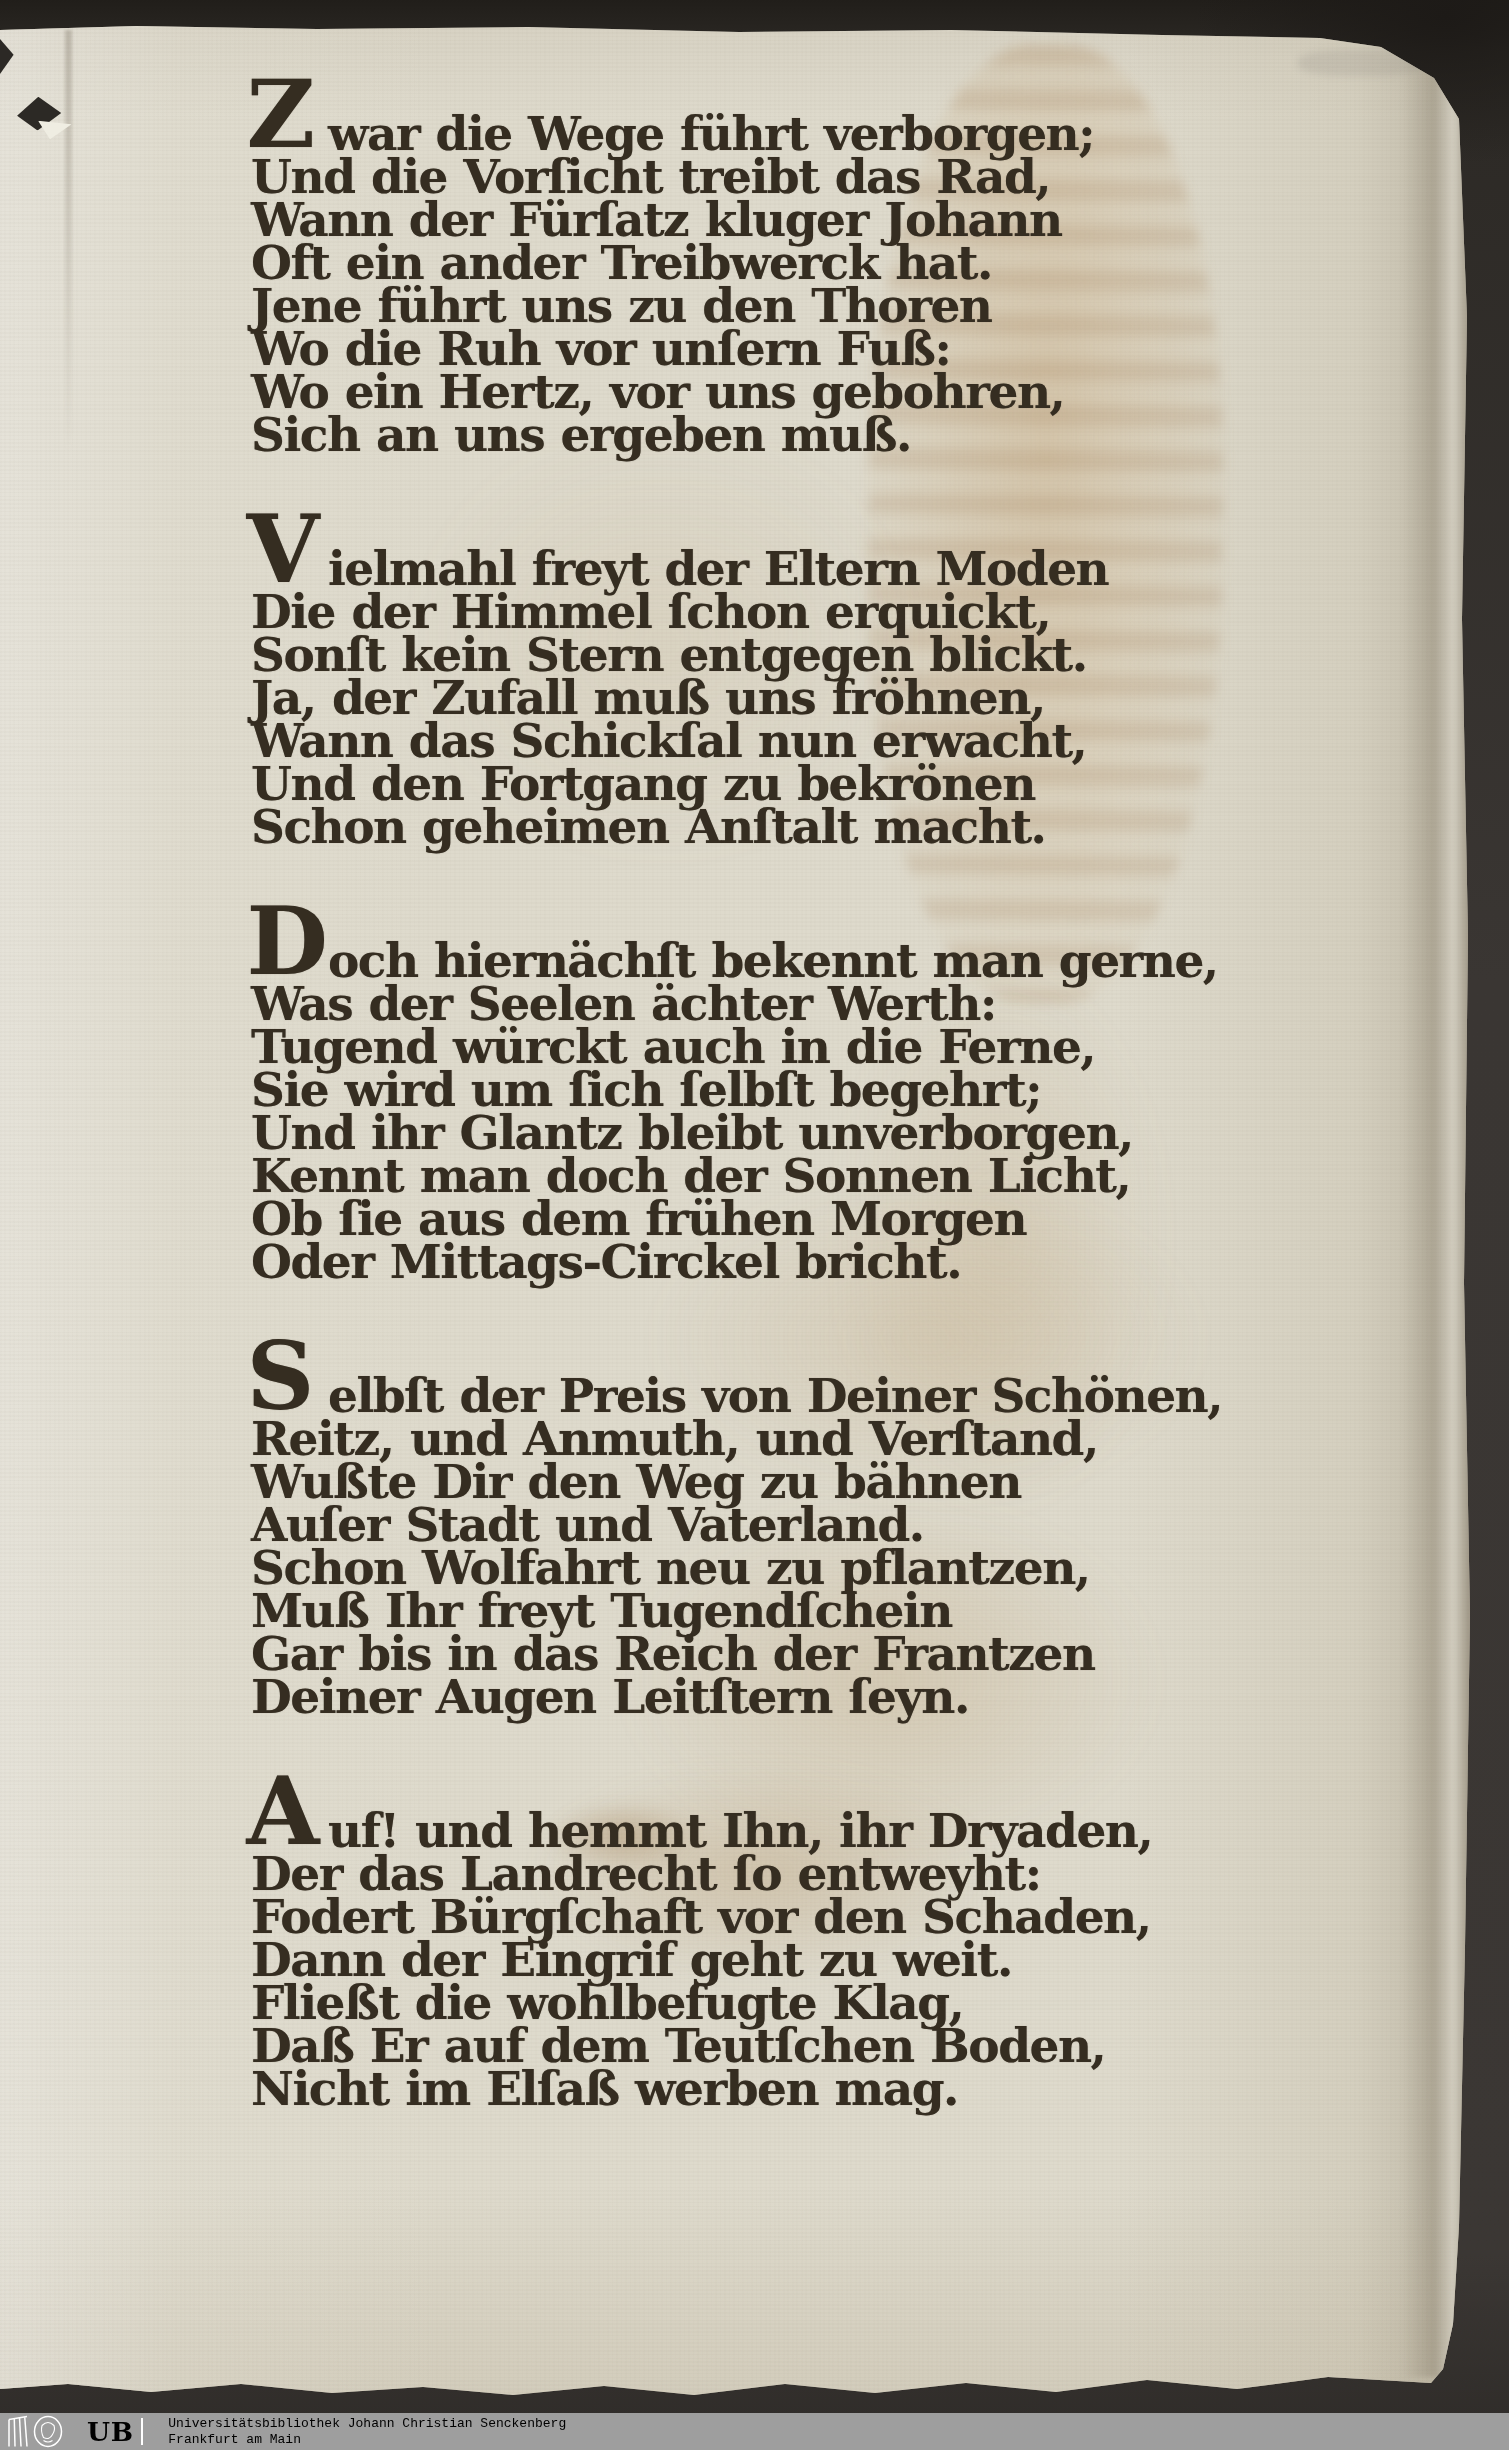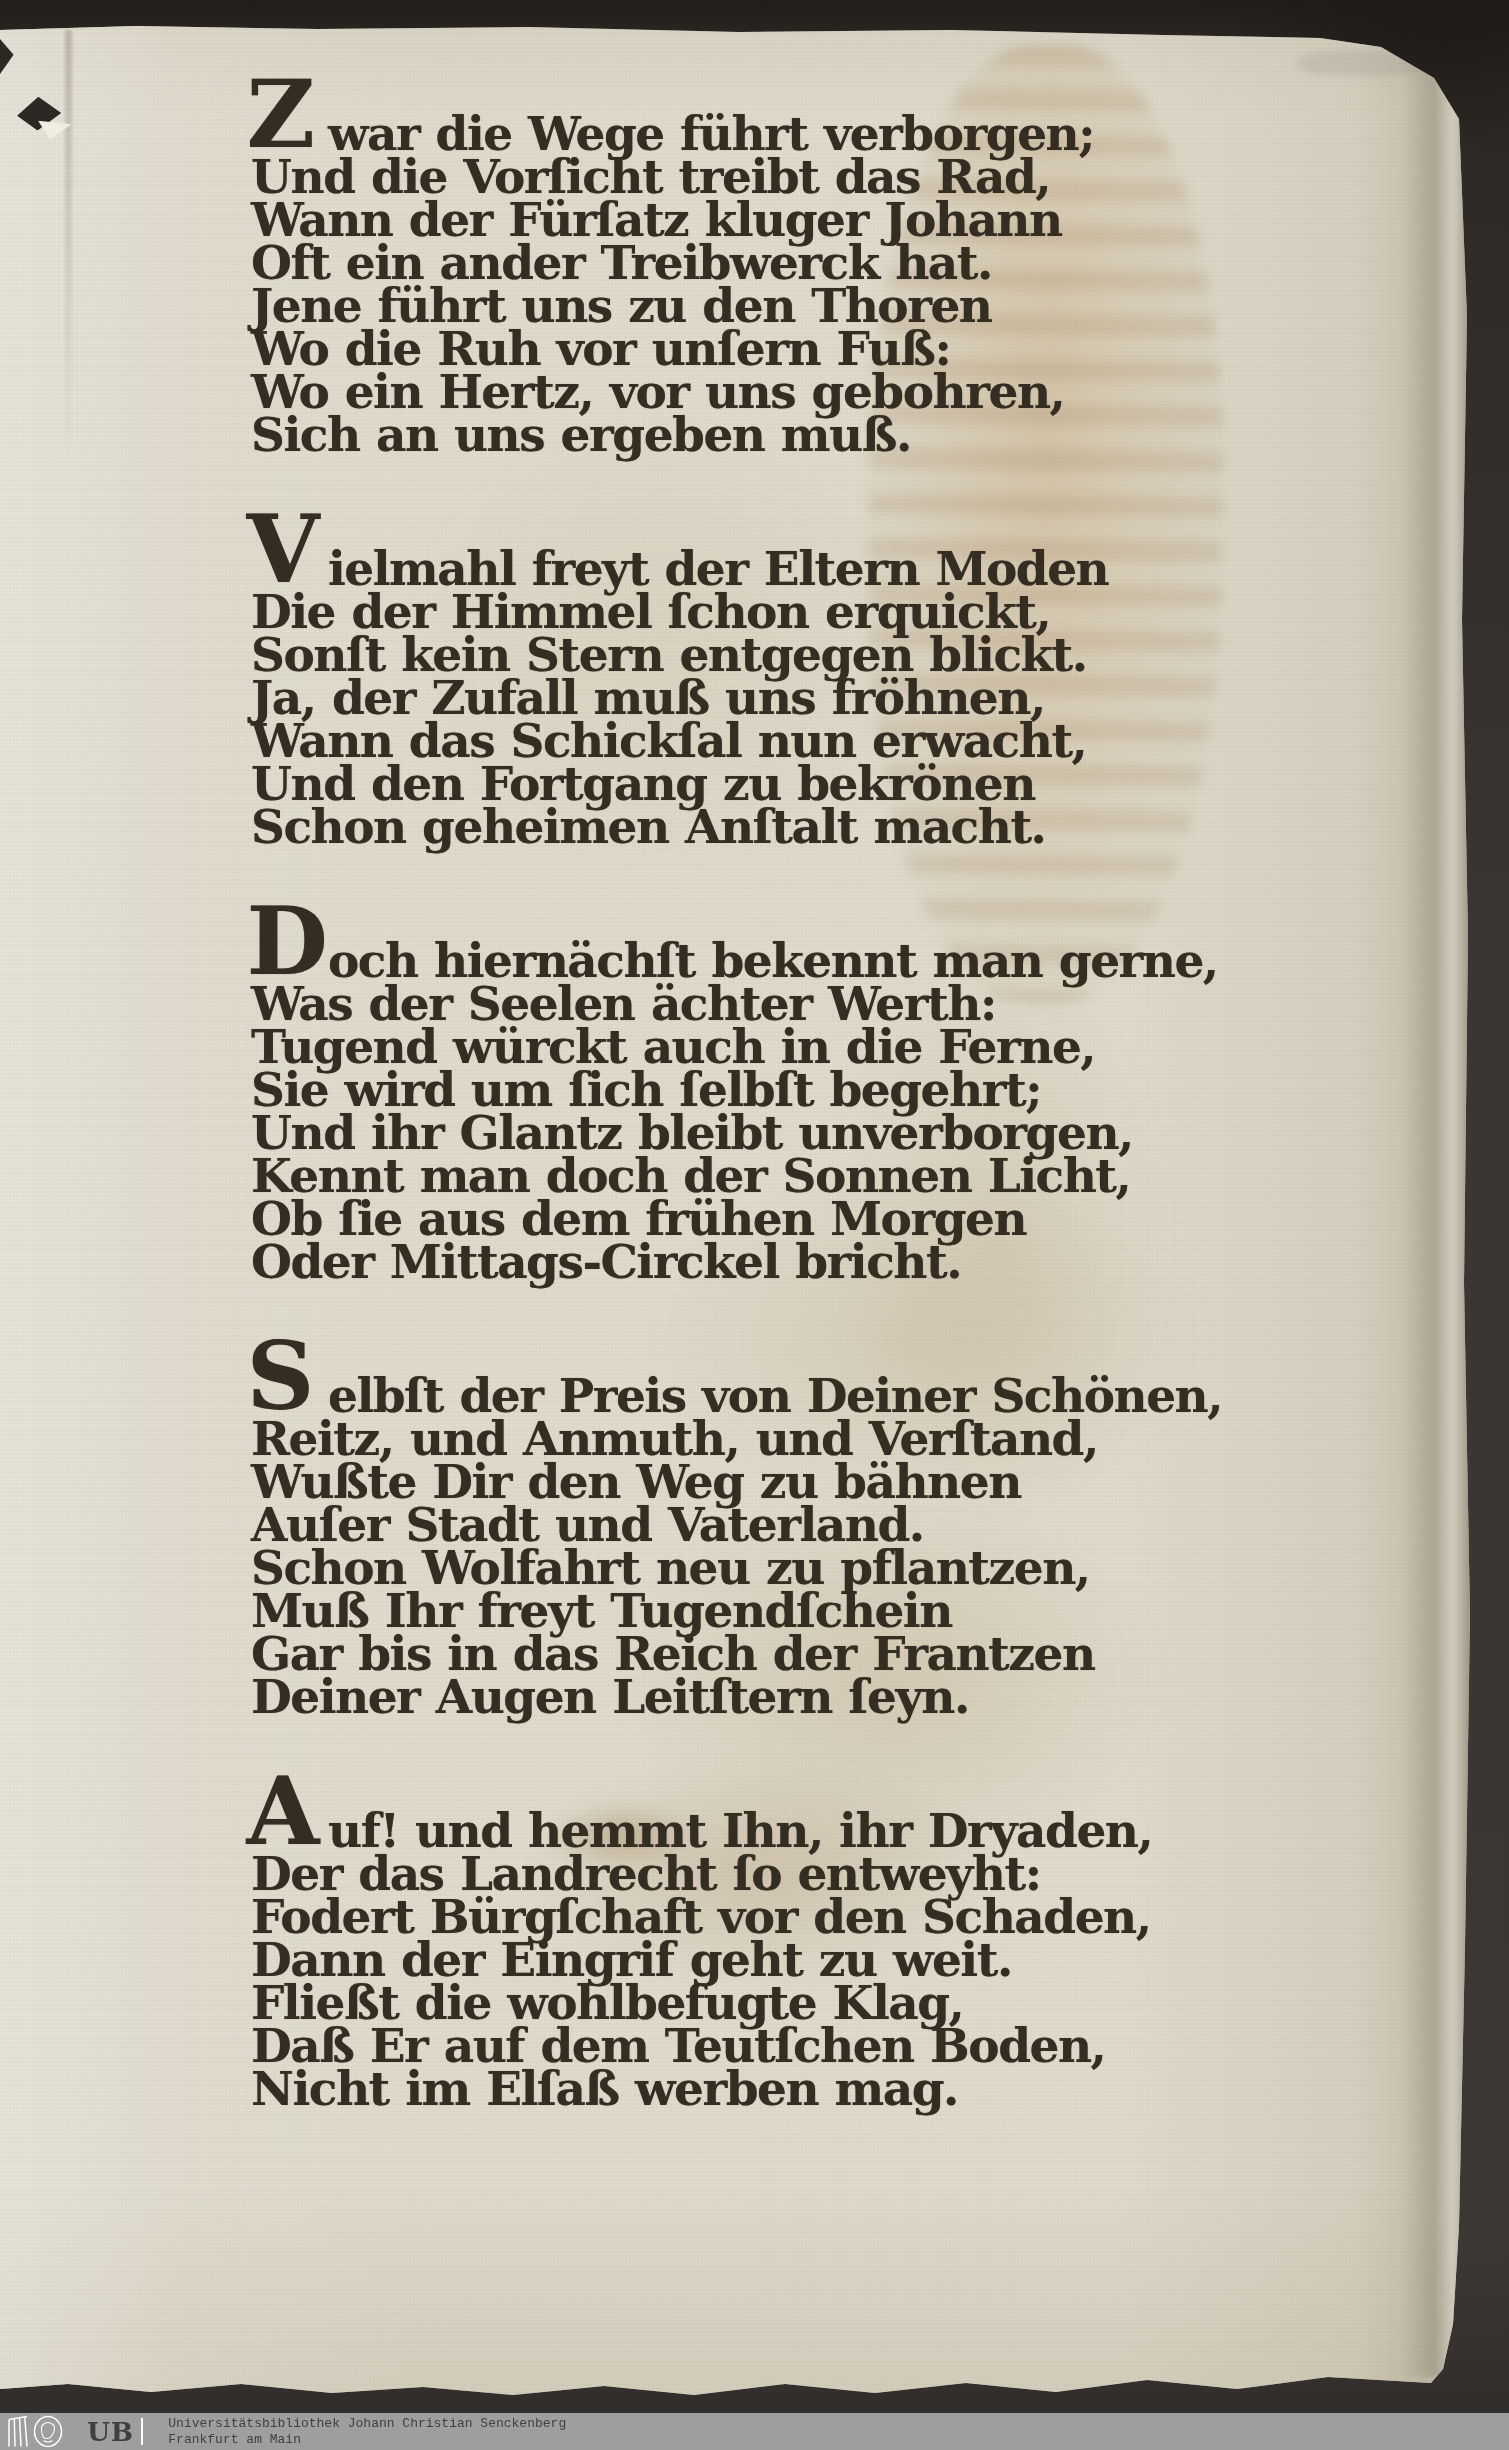--- a/index.html
+++ b/index.html
@@ -100,21 +100,21 @@
   .line.first { position: relative; }
   .initial {
     position: absolute; left: -4.5px; top: -45px;
     font-size: 94px; line-height: 1; letter-spacing: 0;
   }
   .rest { padding-left: 77px; }
 
   
   .wm-bar {
     position: absolute; left: 0; top: 2413px; width: 1509px; height: 37px;
-    background: #9e9e9e; color: #404040;
+    background: #9e9e9e; color: #000000;
     display: flex; align-items: center;
   }
   .wm-logo { display: flex; align-items: center; margin-left: 6px; height: 33px; }
   .wm-logo svg { display: block; }
   .ub {
     font-family: "DejaVu Serif", serif; font-weight: 700; font-size: 26.4px;
     margin-left: 3px; letter-spacing: 0.8px; line-height: 33px;
   }
   .wm-div { width: 2.3px; height: 27px; background: #ffffff; margin-left: 6.8px; margin-right: 11.3px; }
   .wm-text { font-family: Liberation Mono, monospace; font-size: 13px; line-height: 16px; margin-left: 14px; }

